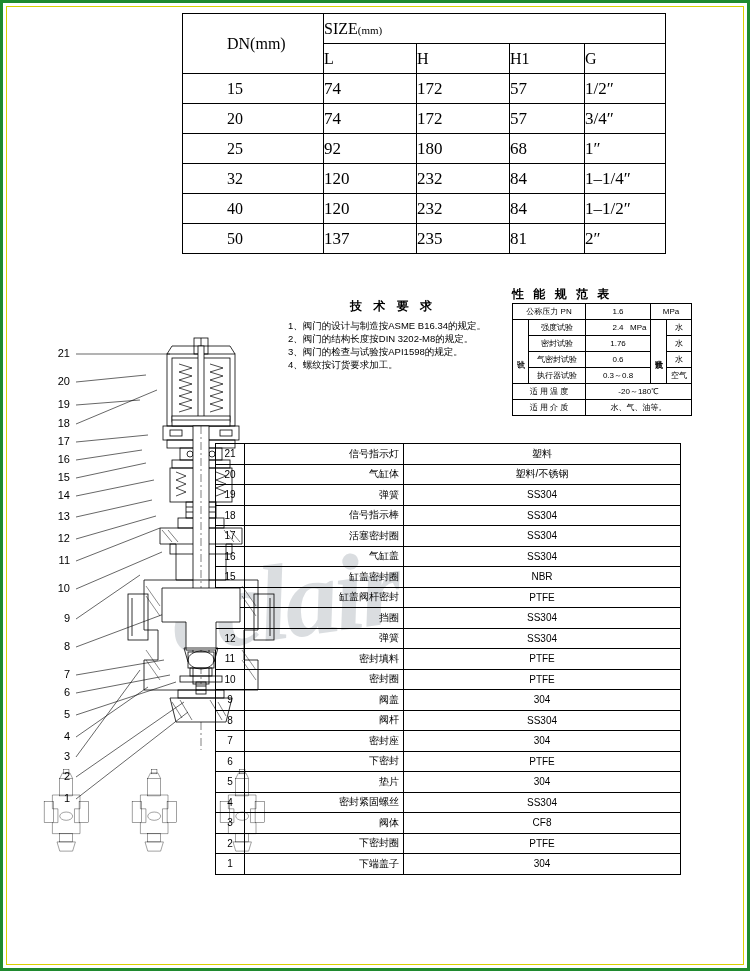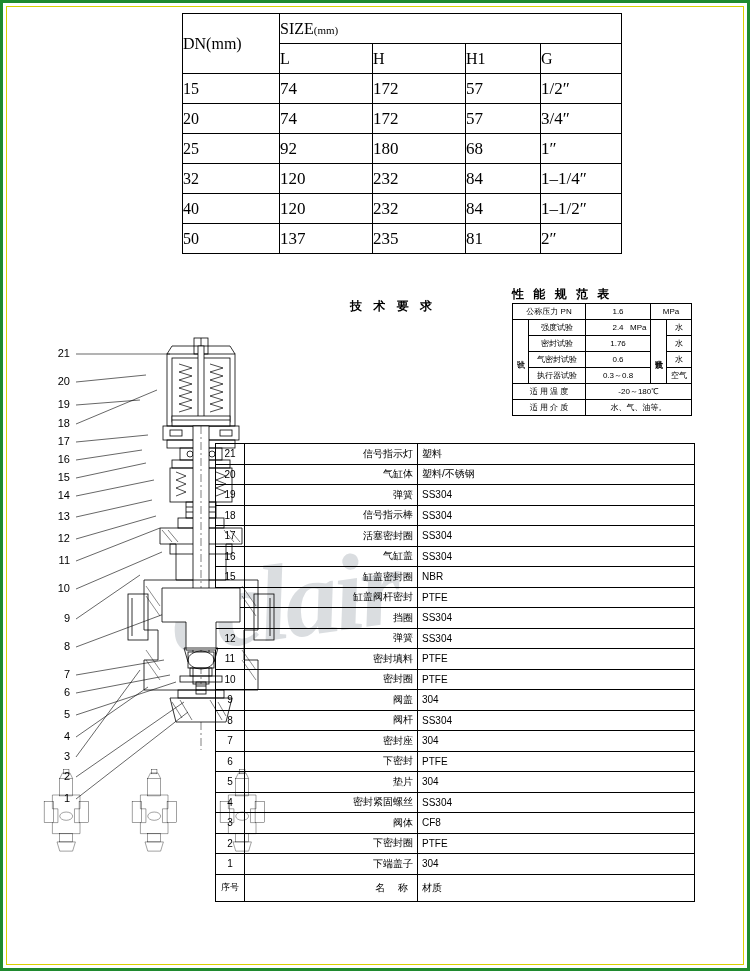--- a/index.html
+++ b/index.html
@@ -31,21 +31,21 @@
     font-family:"Liberation Serif", serif;
   }
   .size-table td,.size-table th{
     border:1px solid #000;
     text-align:left;
     vertical-align:middle;
     font-weight:normal;
     padding:0;
     height:29px;
   }
-  .size-table .c-dn{width:96px;font-size:16px;}
+  .size-table .c-dn{width:96px;font-size:16px;padding-left:44px;}
   .size-table .c-l{width:92px;font-size:17px;}
   .size-table .c-h{width:92px;font-size:17px;}
   .size-table .c-h1{width:74px;font-size:17px;}
   .size-table .c-g{width:80px;font-size:17px;}
   .size-table .hdr-size{font-size:16px;}
   .size-table .sub{font-size:11px;}
   .size-table .hdr-sub{font-size:16px;}
 
   
   .tech{
@@ -98,21 +98,21 @@
     font-size:10px;
   }
   table.parts td{
     border:1px solid #000;
     height:19.5px;
     padding:0 4px;
     vertical-align:middle;
   }
   table.parts td.no{width:20px;text-align:center;}
   table.parts td.nm{width:150px;text-align:right;}
-  table.parts td.mt{width:268px;text-align:left;}
+  table.parts td.mt{width:268px;text-align:center;}
   table.parts tr.last td{height:26px;}
   table.parts tr.last td.no{font-size:9px;line-height:11px;}
   table.parts tr.last td.nm{letter-spacing:5px;padding-left:18px;}
 
   
   .watermark{
     position:absolute;left:170px;top:540px;
     font-family:"Liberation Serif", serif;
     font-size:108px;font-style:italic;font-weight:bold;
     color:rgba(140,150,160,0.32);
@@ -197,20 +197,26 @@
     <td class="c-l">137</td>
     <td class="c-h">235</td>
     <td class="c-h1">81</td>
     <td class="c-g">2″</td>
   </tr>
 </tbody>
   </table>
 
 <div class="tech">
   <div class="tech-title">技 术 要 求</div>
+  <div class="tech-list">
+    <div>1、阀门的设计与制造按ASME B16.34的规定。</div>
+    <div>2、阀门的结构长度按DIN 3202-M8的规定。</div>
+    <div>3、阀门的检查与试验按API1598的规定。</div>
+    <div>4、螺纹按订货要求加工。</div>
+  </div>
 </div>
 
 <div class="perf-wrap">
   <div class="perf-title">性 能 规 范 表</div>
   <table class="perf">
     <tbody>
         <tr>
       <td colspan="2" class="lbl">公称压力 PN</td>
       <td class="val" style="width:60px">1.6</td>
       <td colspan="2">MPa</td>
@@ -352,25 +358,20 @@
   <tr>
         <td class="no">2</td>
         <td class="nm">下密封圈</td>
         <td class="mt">PTFE</td>
       </tr>
   <tr>
         <td class="no">1</td>
         <td class="nm">下端盖子</td>
         <td class="mt">304</td>
       </tr>
-  <tr class="last">
-    <td class="no">序号</td>
-    <td class="nm">名    称</td>
-    <td class="mt">材质</td>
-  </tr>
 </tbody>
   </table>
 
 <div class="drawing">
 
   <div class="callout" style="left:28px;top:17px;">21</div>
   <div class="callout" style="left:28px;top:45px;">20</div>
   <div class="callout" style="left:28px;top:68px;">19</div>
   <div class="callout" style="left:28px;top:87px;">18</div>
   <div class="callout" style="left:28px;top:105px;">17</div>

